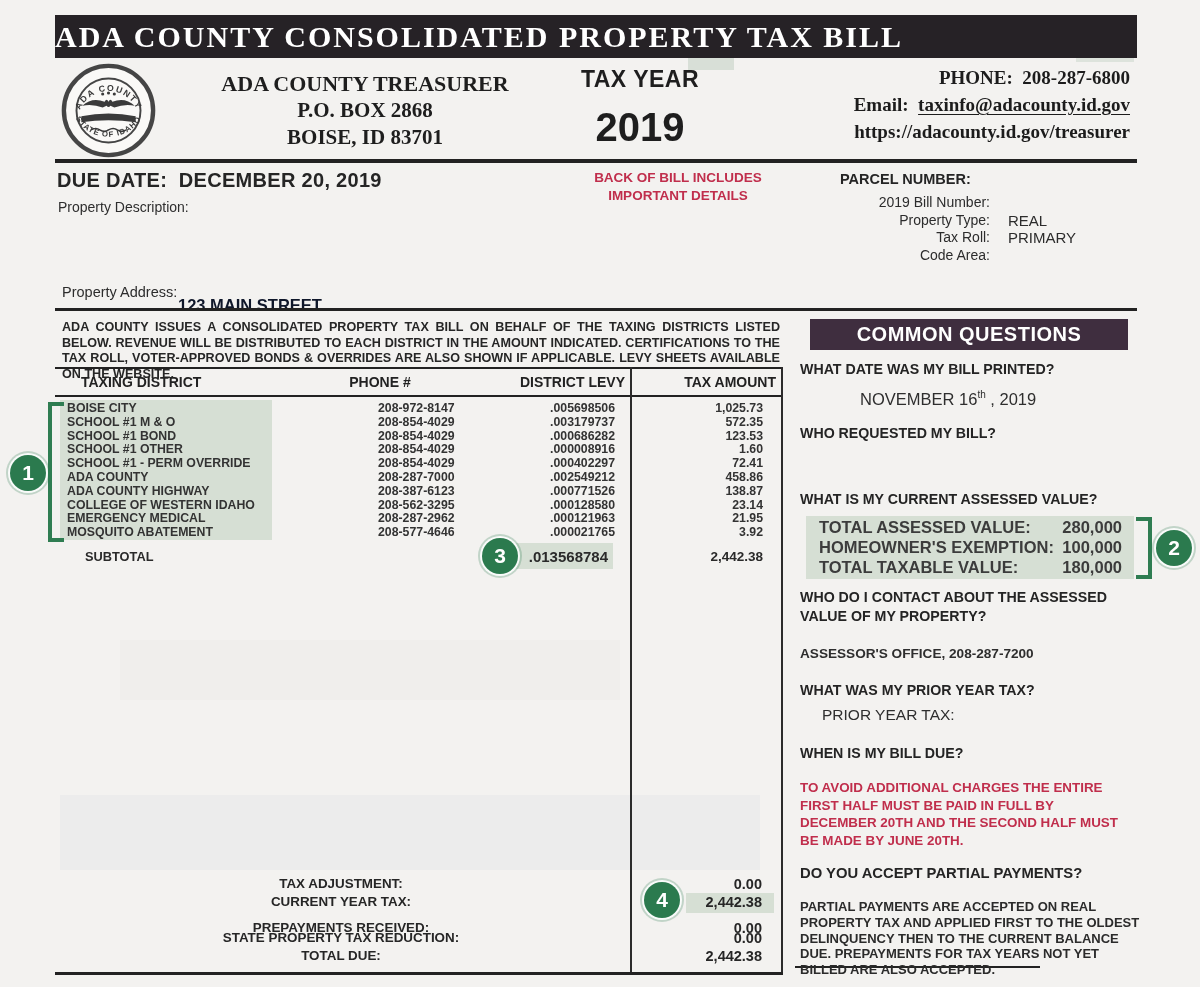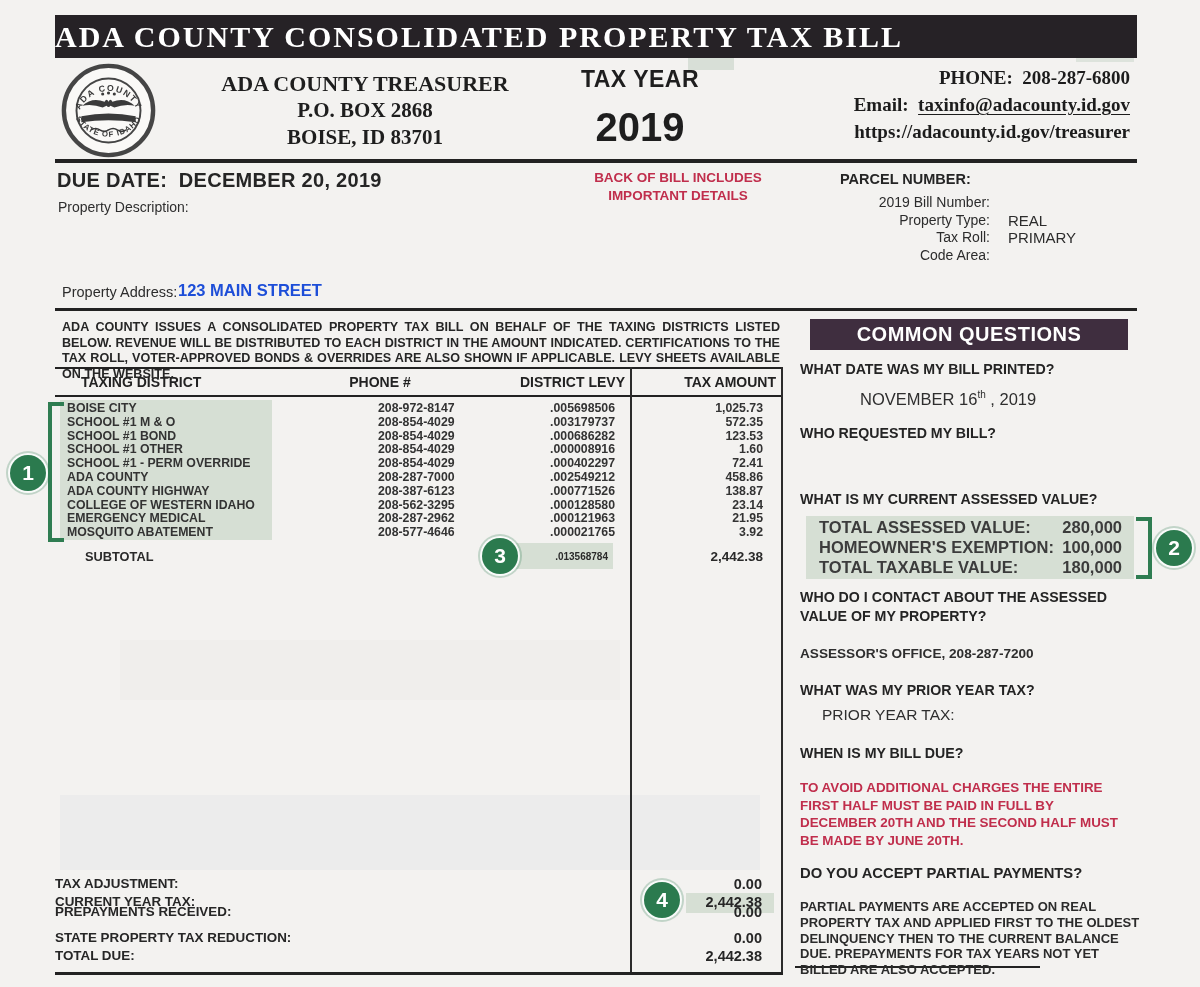--- a/index.html
+++ b/index.html
@@ -32,45 +32,45 @@
   
   .duedate{position:absolute;left:57px;top:169px;font-size:20px;font-weight:bold;color:#252525;letter-spacing:.3px;}
   .prop-desc{position:absolute;left:58px;top:199px;font-size:14px;color:#2e2e2e;}
   .notice{position:absolute;left:548px;top:169px;width:260px;text-align:center;color:#c02e4c;font-weight:bold;font-size:13.5px;line-height:18px;}
   .parcel-label{position:absolute;left:840px;top:171px;font-size:14.5px;font-weight:bold;color:#252525;}
   .parcel-fields{position:absolute;left:840px;top:194px;width:150px;}
   .parcel-fields .pf-label{position:absolute;right:0;width:150px;text-align:right;font-size:14px;color:#2c2c2c;}
   .parcel-values{position:absolute;left:1008px;top:194px;width:130px;}
   .parcel-values .pf-value{position:absolute;left:0;font-size:15px;color:#2c2c2c;}
   .prop-address-label{position:absolute;left:62px;top:284px;font-size:14.5px;color:#2c2c2c;}
-  .prop-address{position:absolute;left:178px;top:281px;font-size:16.5px;font-weight:bold;color:#1d4ed8;}
+  .prop-address{position:absolute;left:178px;top:296px;font-size:16.5px;font-weight:bold;color:#0f172a;}
 
   
   .intro{position:absolute;left:62px;top:320px;width:718px;font-size:12.6px;line-height:15.6px;font-weight:bold;color:#262626;text-align:justify;}
 
   
   .thead-cell{position:absolute;font-size:14px;font-weight:bold;color:#222;}
   .vline{position:absolute;width:2px;background:#2b2b2b;}
   .row-highlight{position:absolute;left:60px;top:400px;width:212px;height:140px;background:#d6dfd4;}
   .trows{position:absolute;left:60px;top:401px;width:720px;}
   .trow{position:absolute;width:720px;height:13.8px;font-size:12.3px;font-weight:bold;color:#333;}
   .trow .c-district{position:absolute;left:7px;top:0;}
   .trow .c-phone{position:absolute;left:318px;top:0;}
   .trow .c-levy{position:absolute;left:440px;top:0;width:115px;text-align:right;}
   .trow .c-amount{position:absolute;left:575px;top:0;width:128px;text-align:right;}
   .subtotal-label{position:absolute;left:85px;top:549px;font-size:12.8px;font-weight:bold;color:#2a2a2a;}
   .subtotal-levy-box{position:absolute;left:516px;top:543px;width:97px;height:26px;background:#d6dfd4;
     display:flex;align-items:center;justify-content:flex-end;}
-  .subtotal-levy-box span{font-size:10px;font-weight:bold;color:#2a2a2a;padding-right:5px;}
+  .subtotal-levy-box span{font-size:15px;font-weight:bold;color:#2a2a2a;padding-right:5px;}
   .subtotal-amount{position:absolute;left:635px;top:549px;width:128px;text-align:right;font-size:13.5px;font-weight:bold;color:#2a2a2a;}
 
   
   .totals{position:absolute;left:55px;top:876px;width:720px;}
   .t-row{position:absolute;width:720px;height:18px;}
-  .t-label{position:absolute;left:0;width:572px;text-align:left;font-size:13.4px;font-weight:bold;color:#262626;}
+  .t-label{position:absolute;left:0;width:572px;text-align:center;font-size:13.4px;font-weight:bold;color:#262626;}
   .t-value{position:absolute;left:590px;width:117px;text-align:right;font-size:14.5px;font-weight:bold;color:#262626;}
   .totals-highlight{position:absolute;left:686px;top:893px;width:88px;height:20px;background:#d6dfd4;}
 
   
   .num-circle{position:absolute;width:36px;height:36px;border-radius:50%;background:#2b7a4e;
     display:flex;align-items:center;justify-content:center;color:#fff;font-size:21px;font-weight:bold;
     box-shadow:0 0 0 2px rgba(255,255,255,.9),0 0 0 4px rgba(43,122,78,.25);z-index:5;}
   .bracket-left{position:absolute;width:12px;border-left:4px solid #2f7d52;border-top:4px solid #2f7d52;border-bottom:4px solid #2f7d52;}
   .bracket-right{position:absolute;width:12px;border-right:4px solid #2f7d52;border-top:4px solid #2f7d52;border-bottom:4px solid #2f7d52;}
 
@@ -272,21 +272,21 @@
   <div class="totals-highlight"></div>
   <div class="totals">
     <div class="t-row" style="top:0px">
         <span class="t-label">TAX ADJUSTMENT:</span>
         <span class="t-value">0.00</span>
       </div>
     <div class="t-row" style="top:18px">
         <span class="t-label">CURRENT YEAR TAX:</span>
         <span class="t-value">2,442.38</span>
       </div>
-    <div class="t-row" style="top:28px">
+    <div class="t-row" style="top:44px">
         <span class="t-label">PREPAYMENTS RECEIVED:</span>
         <span class="t-value">0.00</span>
       </div>
     <div class="t-row" style="top:54px">
         <span class="t-label">STATE PROPERTY TAX REDUCTION:</span>
         <span class="t-value">0.00</span>
       </div>
     <div class="t-row" style="top:72px">
         <span class="t-label">TOTAL DUE:</span>
         <span class="t-value">2,442.38</span>

